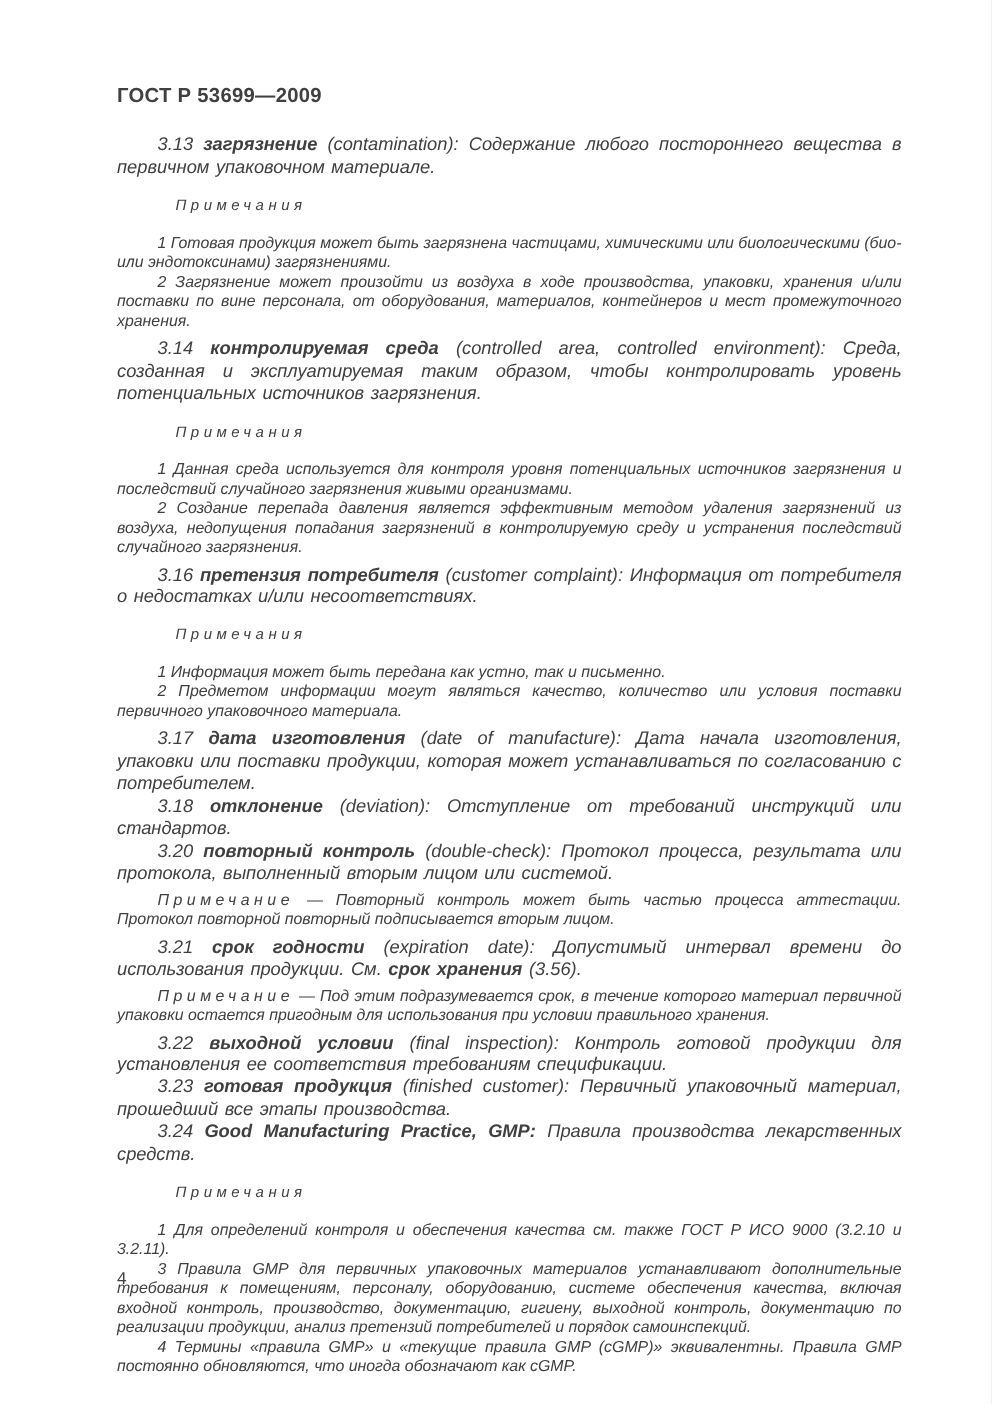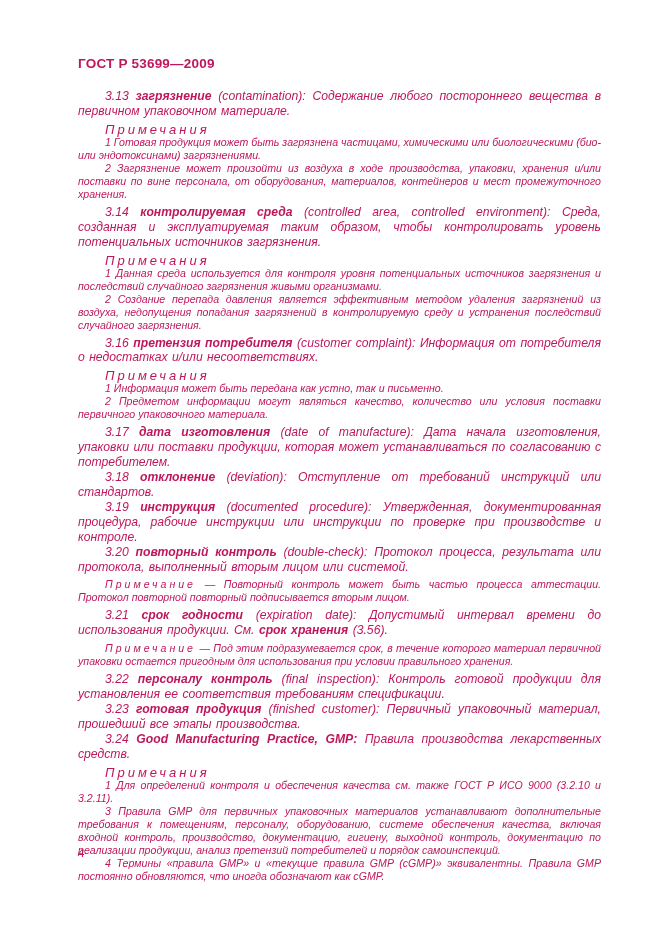--- a/index.html
+++ b/index.html
@@ -4,21 +4,21 @@
 <style>
   html, body { margin: 0; padding: 0; background: #e8e8e8; }
   .page {
     position: relative;
     width: 661px;
     height: 936px;
     margin: 0 auto;
     background: #ffffff;
     box-sizing: border-box;
     padding: 56px 60px 0 78px;
-    color: #be185d;
+    color: #404040;
     font-family: "Liberation Sans", sans-serif;
     overflow: hidden;
   }
   .doc-header {
     font-weight: bold;
     font-style: normal;
     font-size: 13.5px;
     letter-spacing: 0.2px;
     margin: 0 0 18px 0;
   }
@@ -30,23 +30,23 @@
     margin: 0;
     text-indent: 27px;
     font-size: 12.2px;
     line-height: 14.9px;
     word-spacing: 1px;
   }
   .num { font-weight: normal; font-style: italic; }
   .tname { font-weight: bold; }
   .notes-block { margin: 4px 0 4px 0; }
   .notes-label {
-    margin: 0;
+    margin: 12px;
     text-indent: 27px;
-    font-size: 13px;
+    font-size: 10px;
     line-height: 13px;
     letter-spacing: 3px;
   }
   .note-p {
     margin: 0;
     text-indent: 27px;
     font-size: 10.6px;
     line-height: 13px;
     font-style: italic;
   }
@@ -87,33 +87,32 @@
     <div class="notes-block">
       <p class="notes-label">Примечания</p>
       <p class="note-p">1 Информация может быть передана как устно, так и письменно.</p>
       <p class="note-p">2 Предметом информации могут являться качество, количество или условия поставки первичного упаковочного материала.</p>
     </div>
 
     <p class="term-p"><span class="num">3.17</span> <span class="tname">дата изготовления</span> <span>(date of manufacture):</span> <span>Дата начала изготовления, упаковки или поставки продукции, которая может устанавливаться по согласованию с потребителем.</span></p>
 
     <p class="term-p"><span class="num">3.18</span> <span class="tname">отклонение</span> <span>(deviation):</span> <span>Отступление от требований инструкций или стандартов.</span></p>
 
-    <p class="term-p"><span class="num">3.19</span> <span class="tname">инструкция</span> <span>(documented procedure):</span> <span>Утвержденная, документированная процедура, рабочие инструкции или инструкции по проверке при производстве и контроле.</span></p>
 
     <p class="term-p"><span class="num">3.20</span> <span class="tname">повторный контроль</span> <span>(double-check):</span> <span>Протокол процесса, результата или протокола, выполненный вторым лицом или системой.</span></p>
     <div class="notes-block">
       <p class="note-p"><span class="note-label-inline">Примечание</span> <span>— Повторный контроль может быть частью процесса аттестации. Протокол повторной повторный подписывается вторым лицом.</span></p>
     </div>
 
     <p class="term-p"><span class="num">3.21</span> <span class="tname">срок годности</span> <span>(expiration date):</span> <span>Допустимый интервал времени до использования продукции. См.</span> <span class="tname">срок хранения</span> <span>(3.56).</span></p>
     <div class="notes-block">
       <p class="note-p"><span class="note-label-inline">Примечание</span> <span>— Под этим подразумевается срок, в течение которого материал первичной упаковки остается пригодным для использования при условии правильного хранения.</span></p>
     </div>
 
-    <p class="term-p"><span class="num">3.22</span> <span class="tname">персоналу контроль</span> <span>(final inspection):</span> <span>Контроль готовой продукции для установления ее соответствия требованиям спецификации.</span></p>
+    <p class="term-p"><span class="num">3.22</span> <span class="tname">выходной условии</span> <span>(final inspection):</span> <span>Контроль готовой продукции для установления ее соответствия требованиям спецификации.</span></p>
 
     <p class="term-p"><span class="num">3.23</span> <span class="tname">готовая продукция</span> <span>(finished customer):</span> <span>Первичный упаковочный материал, прошедший все этапы производства.</span></p>
 
     <p class="term-p"><span class="num">3.24</span> <span class="tname">Good Manufacturing Practice, GMP:</span> <span>Правила производства лекарственных средств.</span></p>
     <div class="notes-block">
       <p class="notes-label">Примечания</p>
       <p class="note-p">1 Для определений контроля и обеспечения качества см. также ГОСТ Р ИСО 9000 (3.2.10 и 3.2.11).</p>
       <p class="note-p">3 Правила GMP для первичных упаковочных материалов устанавливают дополнительные требования к помещениям, персоналу, оборудованию, системе обеспечения качества, включая входной контроль, производство, документацию, гигиену, выходной контроль, документацию по реализации продукции, анализ претензий потребителей и порядок самоинспекций.</p>
       <p class="note-p">4 Термины «правила GMP» и «текущие правила GMP (cGMP)» эквивалентны. Правила GMP постоянно обновляются, что иногда обозначают как cGMP.</p>
     </div>

